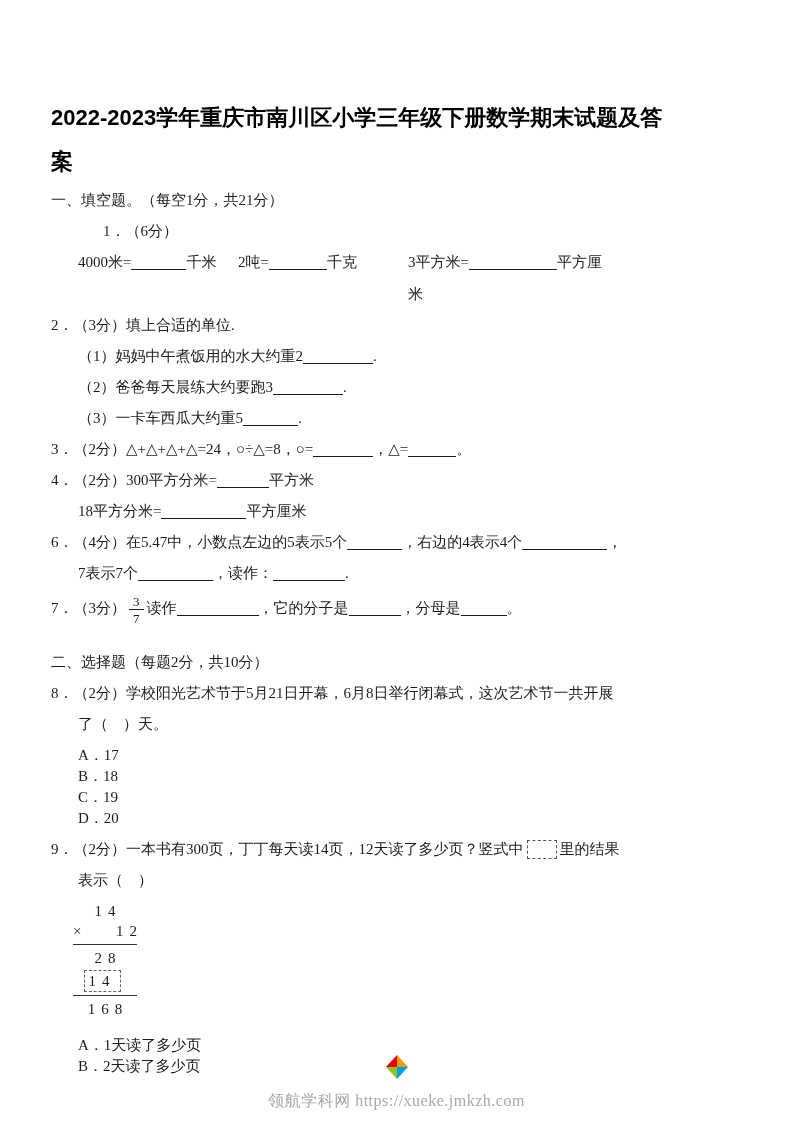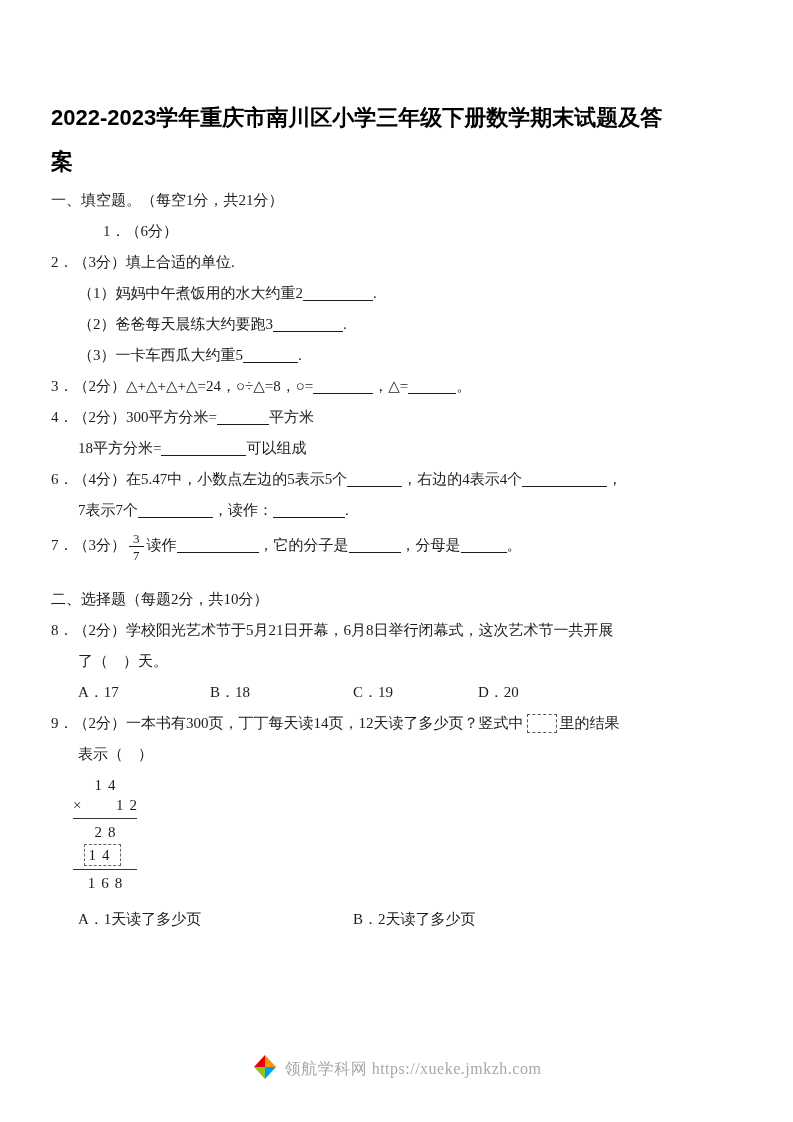--- a/index.html
+++ b/index.html
@@ -18,57 +18,65 @@
   .q1colAB{width:330px;flex:none;}
   .q1colC{flex:1 1 auto;min-width:0;}
   .cline{display:block;}
   .cline.c2{margin-top:11px;}
   .blank{display:inline-block;height:14px;border-bottom:1px solid #1c1c1c;vertical-align:-3px;}
   .frac{display:inline-flex;flex-direction:column;align-items:center;vertical-align:middle;
         font-size:13px;line-height:15px;margin:0 3px;}
   .fnum{border-bottom:1px solid #1c1c1c;padding:0 4px;}
   .fden{padding-top:1px;}
   .q7{margin-bottom:26px;}
-  .opts{display:flex;}
+  .opts{display:flex;flex-direction:column;}
   .opts > span{flex:none;}
   .dash-box{display:inline-block;width:30px;height:19px;border:1px dashed #555;
             vertical-align:-5px;margin:0 3px;background:#fff;}
   .mult{width:64px;margin:2px 0 16px 22px;font-size:15px;}
   .m-row{text-align:center;line-height:20px;}
   .m-op{display:flex;justify-content:space-between;align-items:center;}
   .m-line{border-top:1px solid #333;margin:3px 0;}
   .m-shift{padding-right:12px;margin:2px 0;}
   .m-box{display:inline-block;border:1px dashed #666;padding:0 4px;}
   .sp{letter-spacing:6px;margin-right:-6px;}
   .footer{position:absolute;left:0;top:1054px;width:100%;display:flex;justify-content:center;
-          align-items:center;gap:7px;color:#a8a8a8;font-size:16px;}
+          align-items:center;gap:7px;color:#a8a8a8;font-size:16px;flex-direction:column;}
   .footer .ftext{letter-spacing:0.5px;}
 </style>
 </head>
 <body>
 
 <div class="page">
 
   <h1 class="title">2022-2023学年重庆市南川区小学三年级下册数学期末试题及答案</h1>
 
   <div class="line">一、填空题。（每空1分，共21分）</div>
 
   <div class="line ind1">1．（6分）</div>
 
+  <div class="line ind2 flexrow">
+    <span class="q1colA"><span>4000米=</span><span class="blank" style="width:55px"></span><span>千米</span></span>
+    <span class="q1colB"><span>2吨=</span><span class="blank" style="width:58px"></span><span>千克</span></span>
+    <span class="q1colC">
+      <span class="cline"><span>3平方米=</span><span class="blank" style="width:88px"></span><span>平方厘</span></span>
+      <span class="cline c2">米</span>
+    </span>
+  </div>
 
 
   <div class="line">2．（3分）填上合适的单位.</div>
   <div class="line ind2"><span>（1）妈妈中午煮饭用的水大约重2</span><span class="blank" style="width:70px"></span><span>.</span></div>
   <div class="line ind2"><span>（2）爸爸每天晨练大约要跑3</span><span class="blank" style="width:70px"></span><span>.</span></div>
   <div class="line ind2"><span>（3）一卡车西瓜大约重5</span><span class="blank" style="width:55px"></span><span>.</span></div>
 
   <div class="line"><span>3．（2分）△+△+△+△=24，○÷△=8，○=</span><span class="blank" style="width:60px"></span><span>，△=</span><span class="blank" style="width:48px"></span><span>。</span></div>
 
   <div class="line"><span>4．（2分）300平方分米=</span><span class="blank" style="width:52px"></span><span>平方米</span></div>
-  <div class="line ind2"><span>18平方分米=</span><span class="blank" style="width:85px"></span><span>可以组成</span></div>
+  <div class="line ind2"><span>18平方分米=</span><span class="blank" style="width:85px"></span><span>平方厘米</span></div>
 
 
   <div class="line"><span>6．（4分）在5.47中，小数点左边的5表示5个</span><span class="blank" style="width:55px"></span><span>，右边的4表示4个</span><span class="blank" style="width:85px"></span><span>，</span></div>
   <div class="line ind2"><span>7表示7个</span><span class="blank" style="width:75px"></span><span>，读作：</span><span class="blank" style="width:72px"></span><span>.</span></div>
 
   <div class="line q7"><span>7．（3分）</span><span class="frac">
         <span class="fnum">3</span>
         <span class="fden">7</span>
       </span><span>读作</span><span class="blank" style="width:82px"></span><span>，它的分子是</span><span class="blank" style="width:52px"></span><span>，分母是</span><span class="blank" style="width:46px"></span><span>。</span></div>
 

